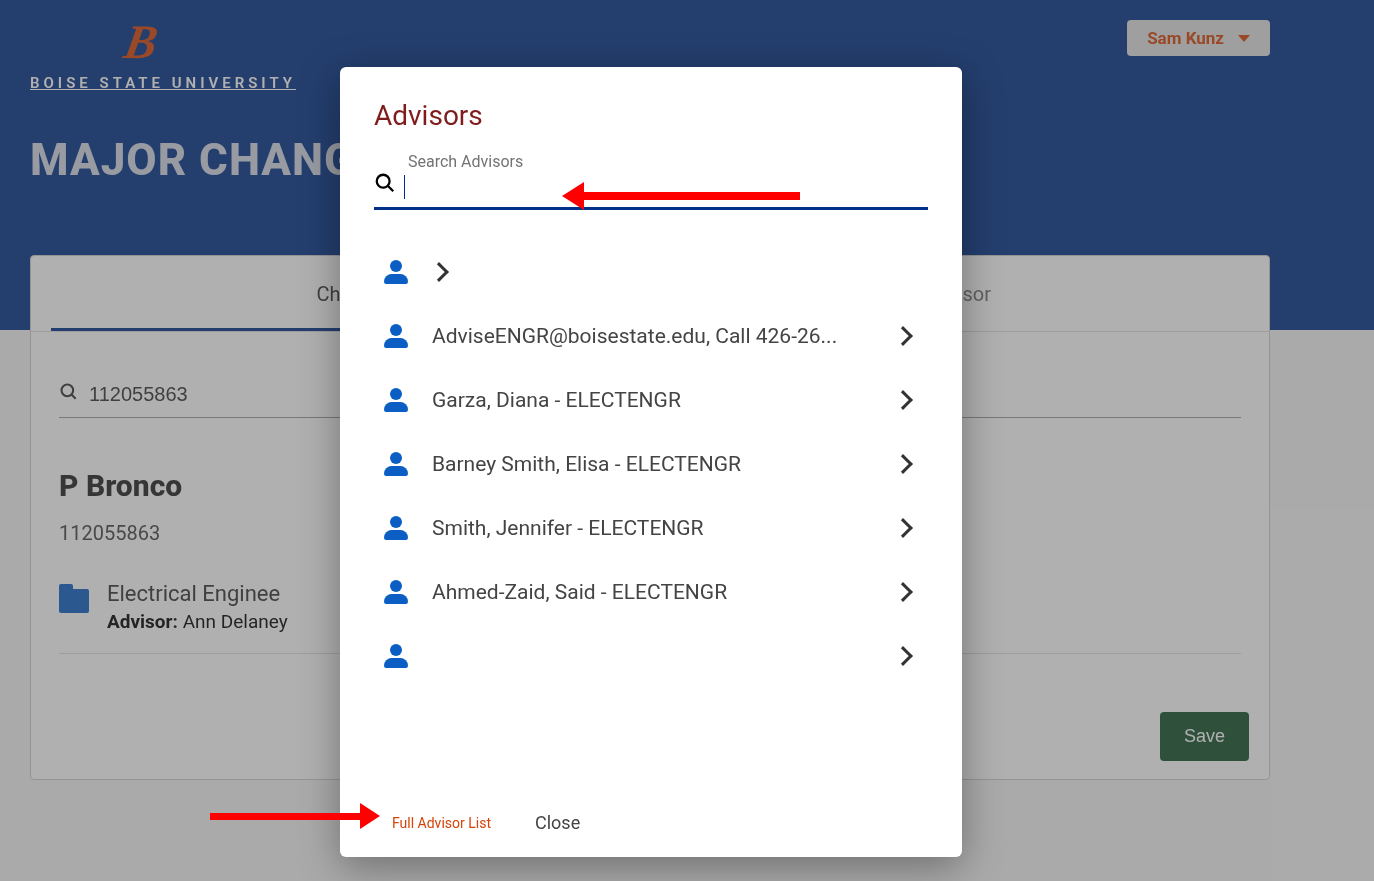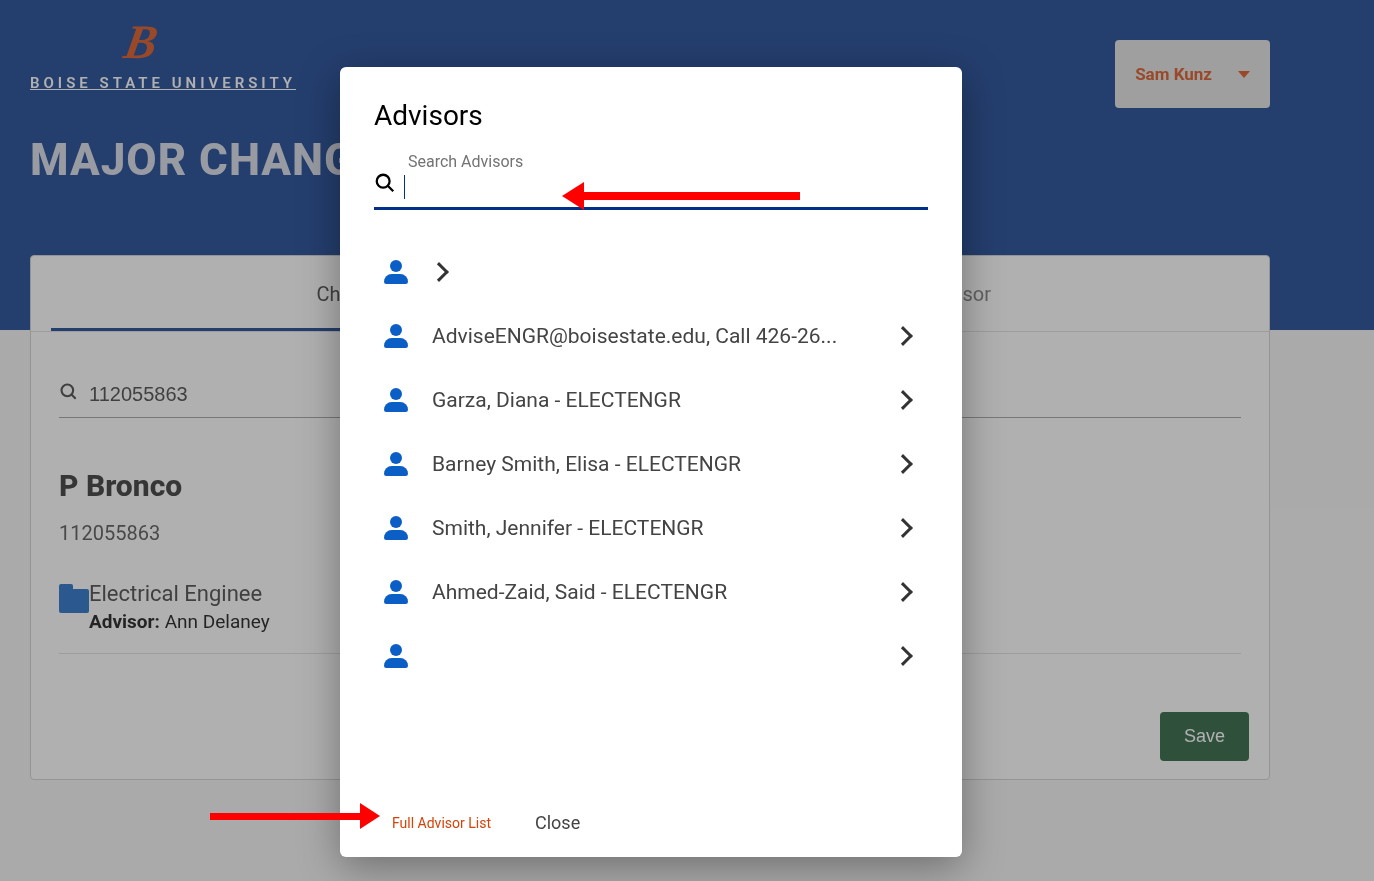--- a/index.html
+++ b/index.html
@@ -35,32 +35,32 @@
   .logo-text {
     color: white;
     font-size: 15px;
     letter-spacing: 4px;
     font-weight: 600;
     margin-top: 8px;
     text-decoration: underline;
   }
   .user-menu {
     position: absolute;
-    top: 40px;
+    top: 20px;
     right: 104px;
     background: #e0e0e0;
     border-radius: 4px;
-    padding: 24px 20px;
+    padding: 8px 20px;
     color: #D64309;
     font-weight: 700;
     font-size: 17px;
     cursor: pointer;
     display: flex;
     align-items: center;
-    gap: 26px;
+    gap: 14px;
   }
   .user-menu .caret {
     width: 0; height: 0;
     border-left: 6px solid transparent;
     border-right: 6px solid transparent;
     border-top: 7px solid #D64309;
   }
   .page-title {
     color: #d6d9e6;
     font-size: 44px;
@@ -115,21 +115,21 @@
     color: #333;
   }
   .student-block { margin: 50px 28px 0 28px; }
   .student-name { font-size: 30px; font-weight: 800; color: #222; }
   .student-id { font-size: 20px; color: #444; margin-top: 18px; }
   .program-row {
     margin: 36px 28px 0 28px;
     border-bottom: 1px solid #ddd;
     padding-bottom: 20px;
     display: flex;
-    gap: 0;
+    gap: 18px;
     align-items: flex-start;
   }
   .folder-icon {
     width: 30px; height: 24px;
     background: #0B5FC4;
     border-radius: 2px;
     margin-top: 8px;
     position: relative;
   }
   .folder-icon::before {
@@ -176,21 +176,21 @@
   }
   .modal-inner {
     flex: 1;
     overflow: hidden;
     display: flex;
     flex-direction: column;
     padding: 32px 0 0 0;
   }
   .modal-title {
     font-size: 28px;
-    color: #000000;
+    color: #7f1d1d;
     font-weight: 400;
     padding: 0 34px 22px 34px;
   }
   .modal-search-wrap {
     padding: 0 34px;
     position: relative;
   }
   .modal-search-label {
     color: #737373;
     font-size: 16px;

